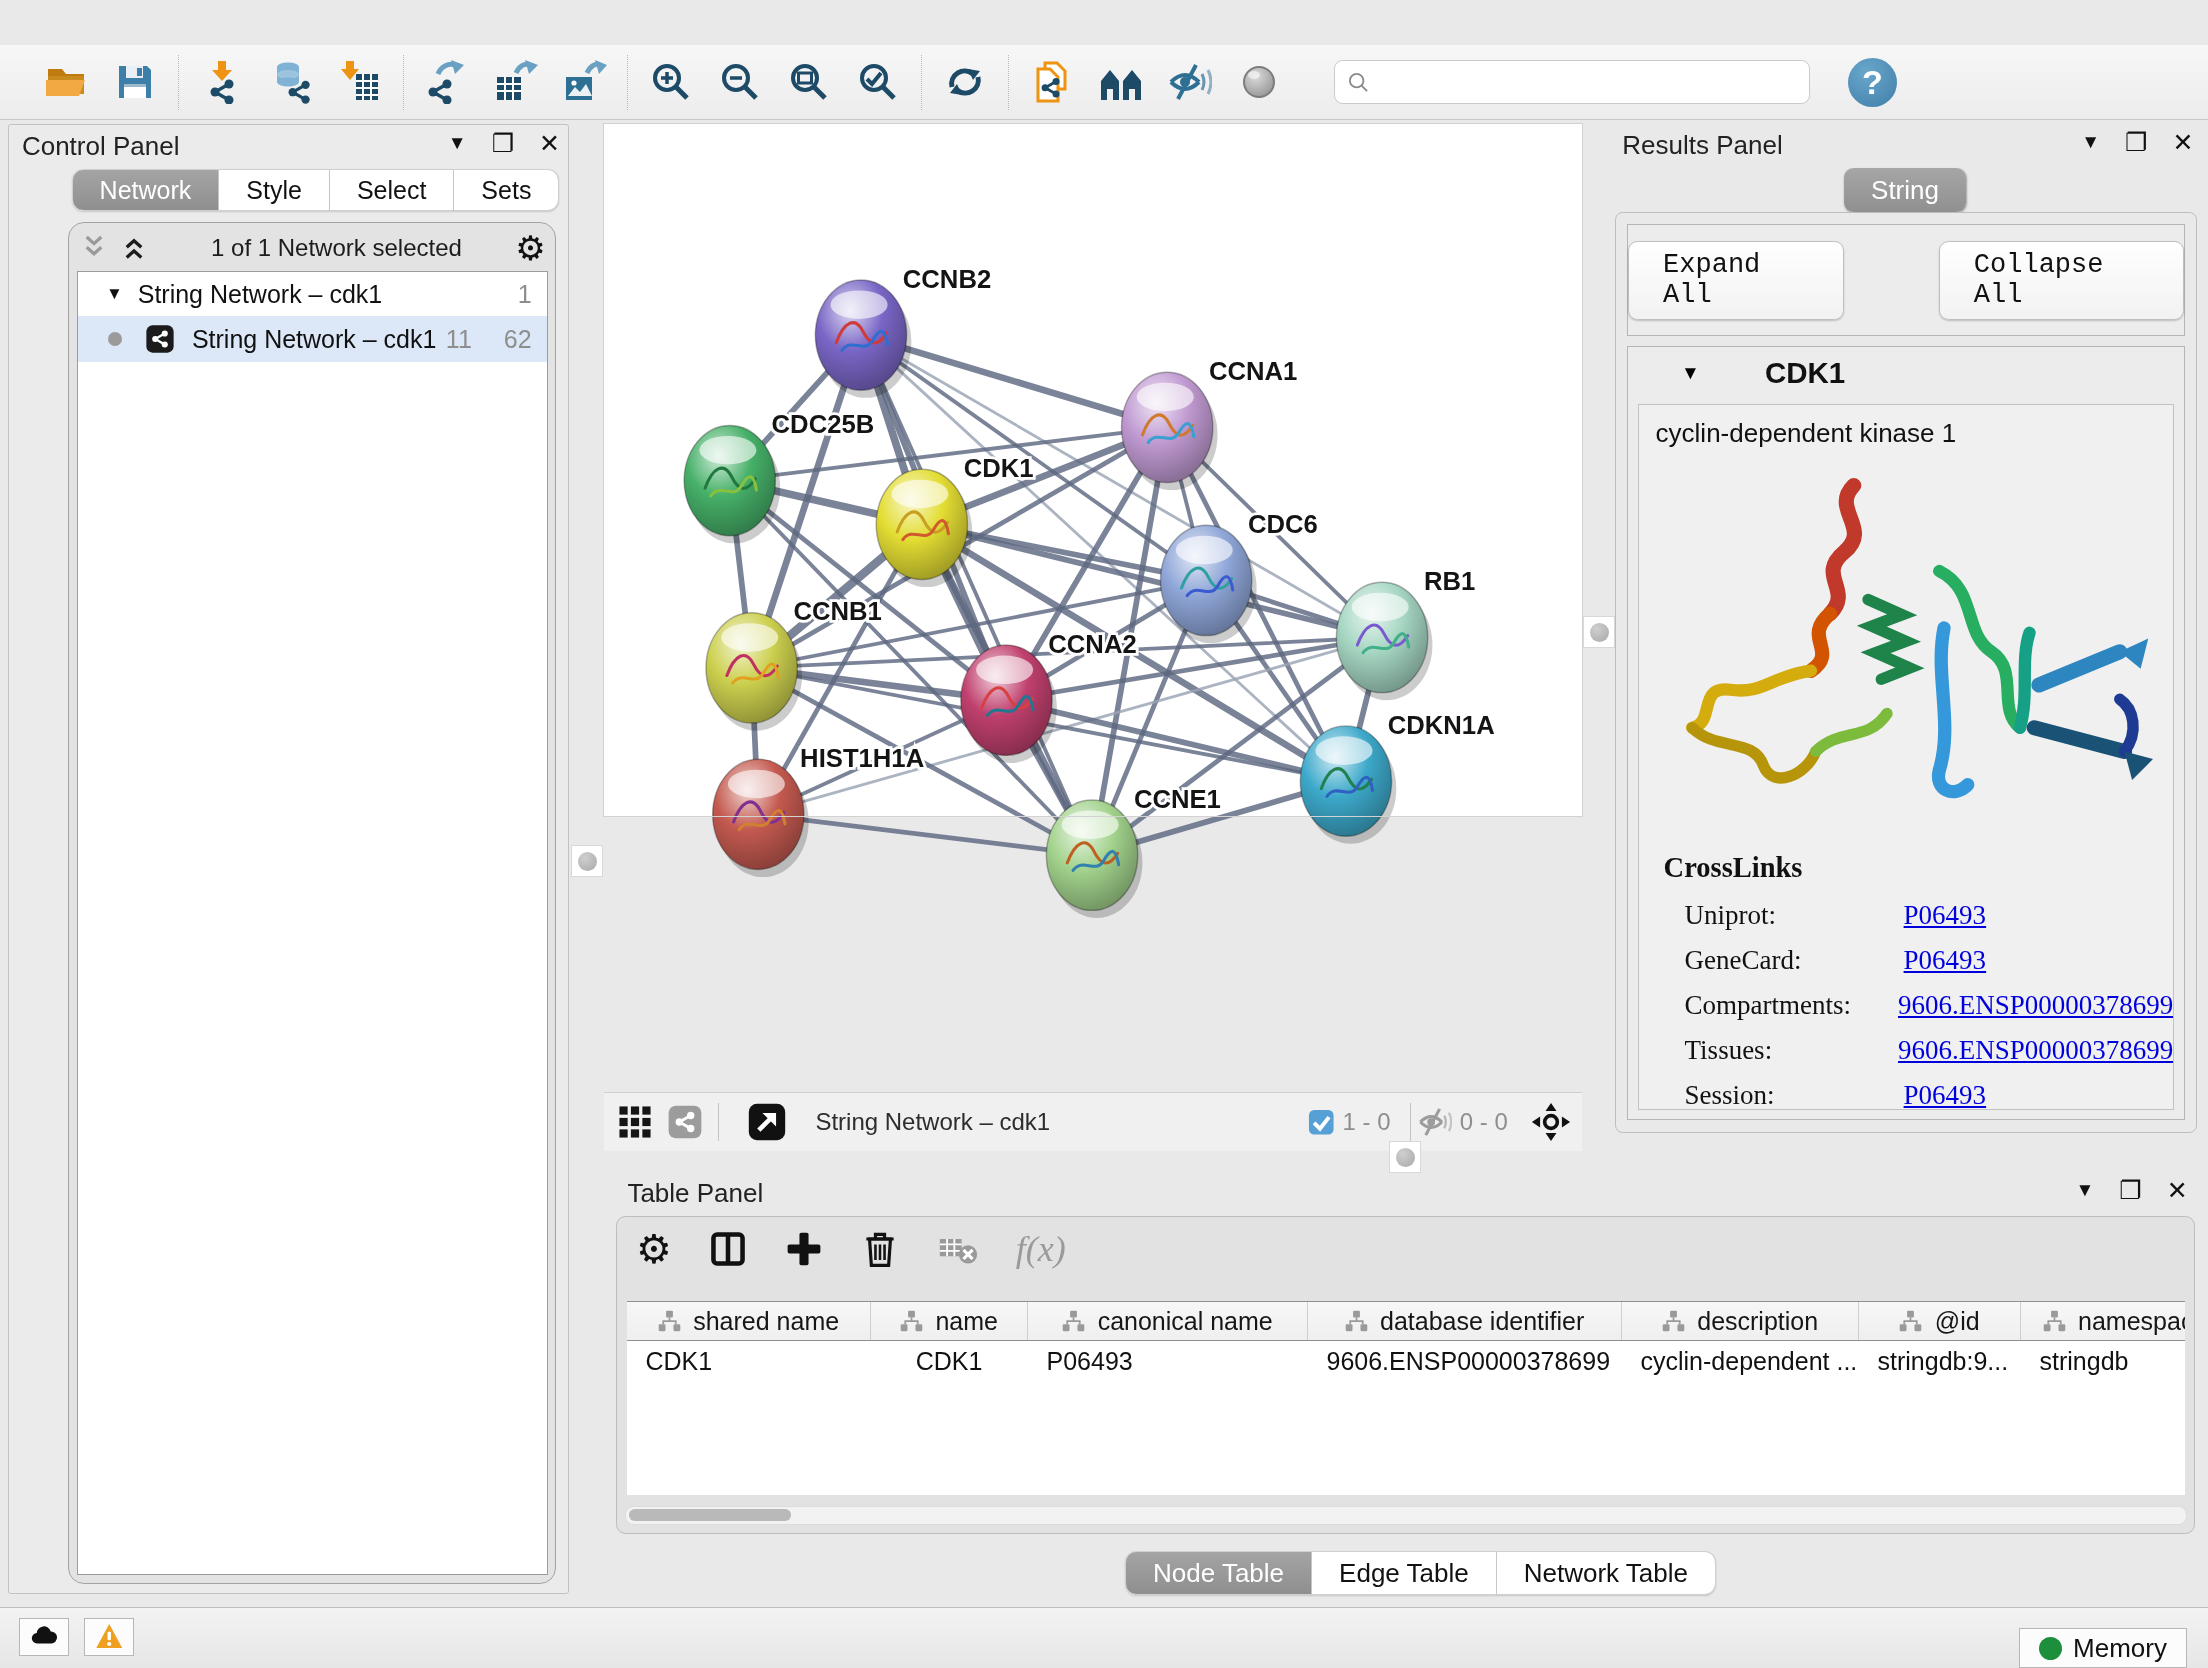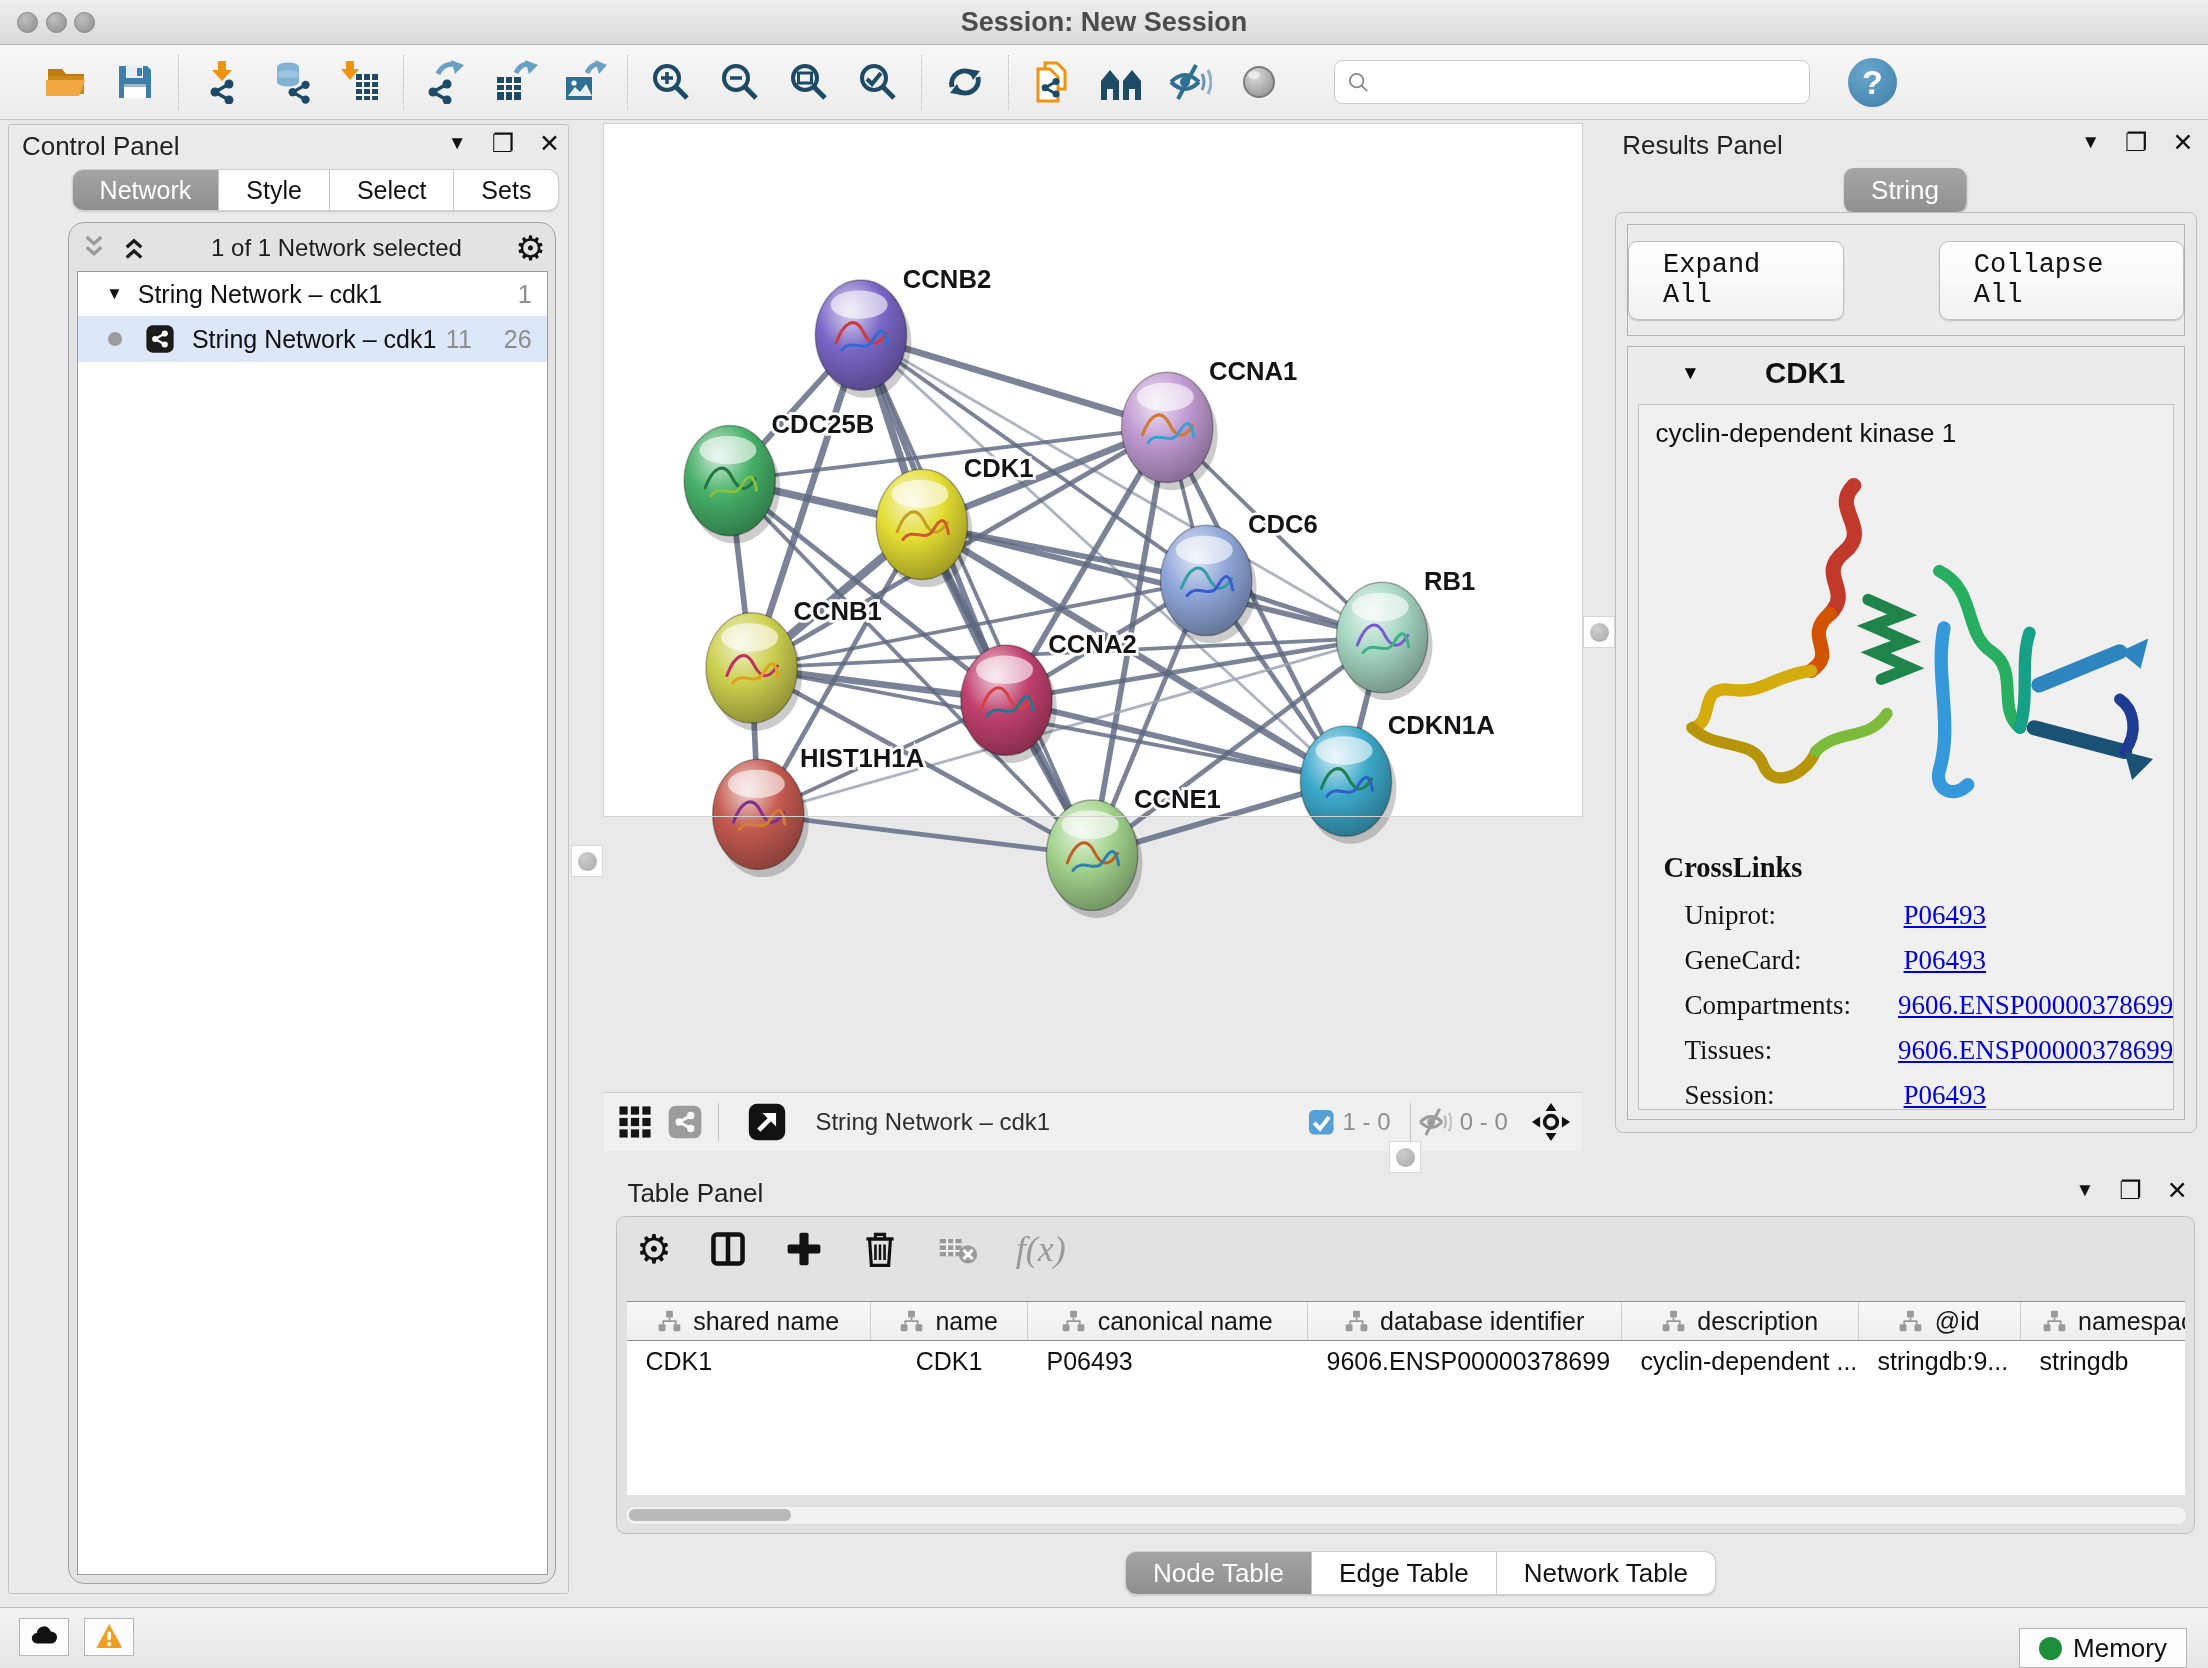--- a/index.html
+++ b/index.html
@@ -97,26 +97,20 @@
   .sb-btn .icon{width:28.5px;height:28.5px;}
   .mem-btn{position:absolute;right:21px;top:20px;height:38px;padding:0 19px;background:#fcfcfc;border:1.9px solid #b7b7b7;display:flex;align-items:center;gap:11px;cursor:pointer;justify-content:space-between;}
   .mem-dot{width:23px;height:23px;border-radius:50%;background:#1d8f3c;}
   .mem-label{font-size:26px;color:#111;}
 </style>
 </head>
 <body>
 
 <div id="root">
 
-  <div class="titlebar">
-    <span class="tl-dot" style="left:17px"></span>
-    <span class="tl-dot" style="left:46px"></span>
-    <span class="tl-dot" style="left:74px"></span>
-    <div class="title">Session: New Session</div>
-  </div>
 
   <div class="toolbar">
     <span id="toolbar-groups" style="display:flex;align-items:center">
         <span class="tgroup">
           <span class="tbtn icon">
             <svg viewBox="0 0 44 44">
               <path d="M4 9h14l4 5h18v6H4z" fill="#bf7a10"></path>
               <path d="M4 16h36v18H4z" fill="#c98a1e"></path>
               <path d="M2 20h39l-6 16H2z" fill="#f2a944"></path>
             </svg>
@@ -351,21 +345,21 @@
                   <path d="M4 10 18 2M4 10 18 18" stroke="#fff" stroke-width="3.5" fill="none"></path>
                   <circle cx="4" cy="10" r="4.5" fill="#fff"></circle>
                   <circle cx="18" cy="2" r="4.5" fill="#fff"></circle>
                   <circle cx="18" cy="18" r="4.5" fill="#fff"></circle>
                 </g>
               </svg>
             </span>
           <span>String Network – cdk1</span>
           <span class="net-nums">
             <span>11</span>
-            <span>26</span>
+            <span>62</span>
           </span>
         </div>
       </div>
     </div>
   </div>
 
   <div id="canvas">
     <svg id="net-svg" width="978" height="968" viewBox="0 0 1028 1018">
         <defs>
           <radialGradient id="ng0" cx="38%" cy="28%" r="80%">

